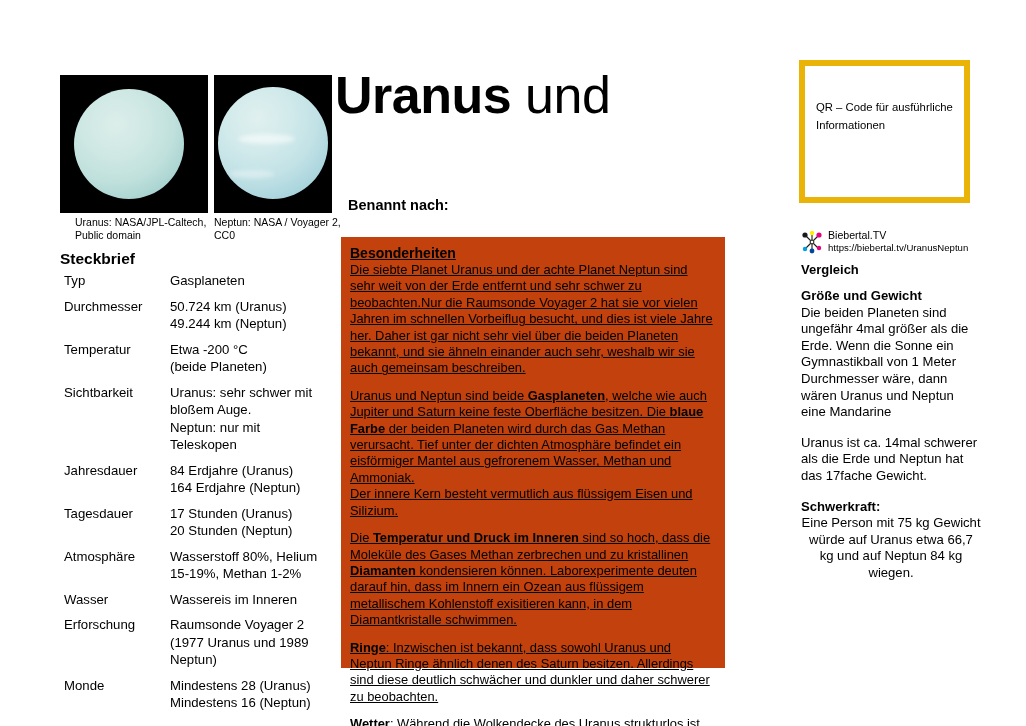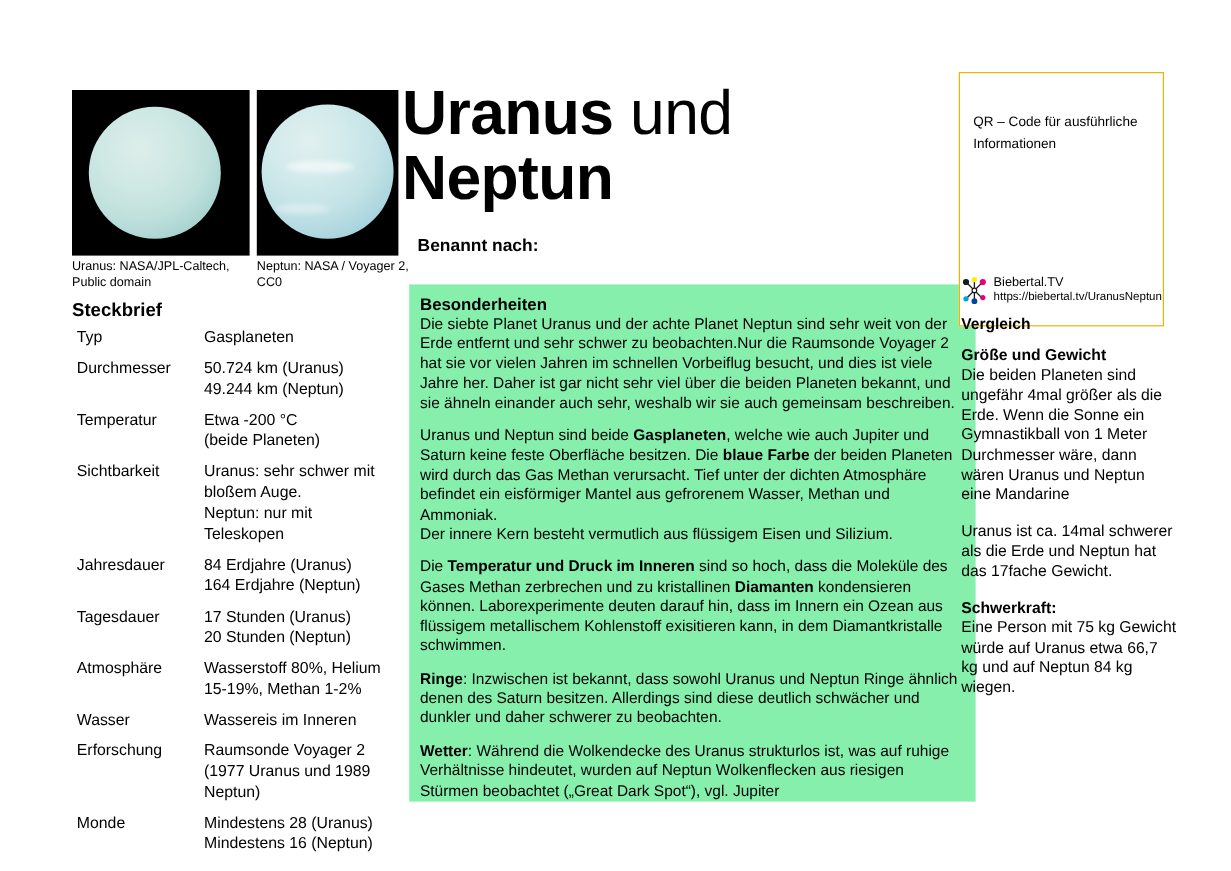--- a/index.html
+++ b/index.html
@@ -83,21 +83,21 @@
     left: 60px;
     top: 216px;
     width: 290px;
     font-size: 10.5px;
     line-height: 13px;
   }
   .cap {
     position: absolute;
     top: 0;
   }
-  .cap.cap-uranus { left: 0; width: 150px; }
+  .cap.cap-uranus { left: 15px; width: 150px; }
   .cap.cap-neptun { left: 154px; width: 135px; }
 
   .steckbrief-title {
     position: absolute;
     left: 60px;
     top: 250px;
     font-size: 15.5px;
     font-weight: bold;
   }
   .steckbrief {
@@ -150,47 +150,48 @@
     flex-direction: column;
   }
   .benannt-label { flex: 0 0 128px; }
   .benannt-values { flex: 1 1 auto; }
   .benannt-values div { white-space: nowrap; }
 
   .besonderheiten {
     position: absolute;
     left: 341px;
     top: 237px;
-    width: 472px;
+    width: 384px;
     height: 431px;
-    background: #86efac;
+    background: #c2410c;
     box-sizing: border-box;
     padding: 8px 10px 0 9px;
+    text-decoration: underline;
   }
   .bes-title {
     font-size: 14px;
     font-weight: bold;
     margin: 0 0 1px 0;
   }
   .bes-p {
     font-size: 12.9px;
     line-height: 16.4px;
     margin: 0 0 11px 0;
     text-align: left;
   }
   .bes-p b { font-weight: bold; }
 
   
   .qr-box {
     position: absolute;
     left: 799px;
     top: 60px;
     width: 171px;
-    height: 212px;
-    border: 1px solid #eab308;
+    height: 143px;
+    border: 6px solid #eab308;
     box-sizing: border-box;
     background: #ffffff;
   }
   .qr-text {
     position: absolute;
     left: 11px;
     top: 32px;
     width: 148px;
     font-size: 11.3px;
     line-height: 18px;
@@ -233,21 +234,21 @@
     font-size: 13.1px;
     line-height: 16.6px;
   }
   .vg-head {
     font-weight: bold;
     margin: 0;
   }
   .vg-p {
     margin: 0 0 14px 0;
   }
-  .vg-p.tight { margin-bottom: 0; }
+  .vg-p.tight { margin-bottom: 0; text-align: center; }
 </style>
 </head>
 <body>
 
 <div class="planet-images">
   <div class="planet-img uranus">
     <div class="disc disc-uranus"></div>
   </div>
   <div class="planet-img neptun">
     <div class="disc disc-neptun"></div>
@@ -310,21 +311,20 @@
   </div>
   <div class="sb-row">
     <div class="sb-label">Monde</div>
     <div class="sb-value">Mindestens 28 (Uranus)
 Mindestens 16 (Neptun)</div>
   </div>
 </div>
 
 <div class="title-block">
   <div class="main-title"><span class="strong">Uranus</span><span> und</span></div>
-  <div class="main-title"><span class="strong">Neptun</span></div>
 </div>
 
 <div class="benannt">
   <div class="benannt-label">Benannt nach:</div>
   <div class="benannt-values">
     <div>Uranos, griechischer Himmelsgott</div>
     <div>Neptun, römischer Gott des Meeres</div>
   </div>
 </div>
 

